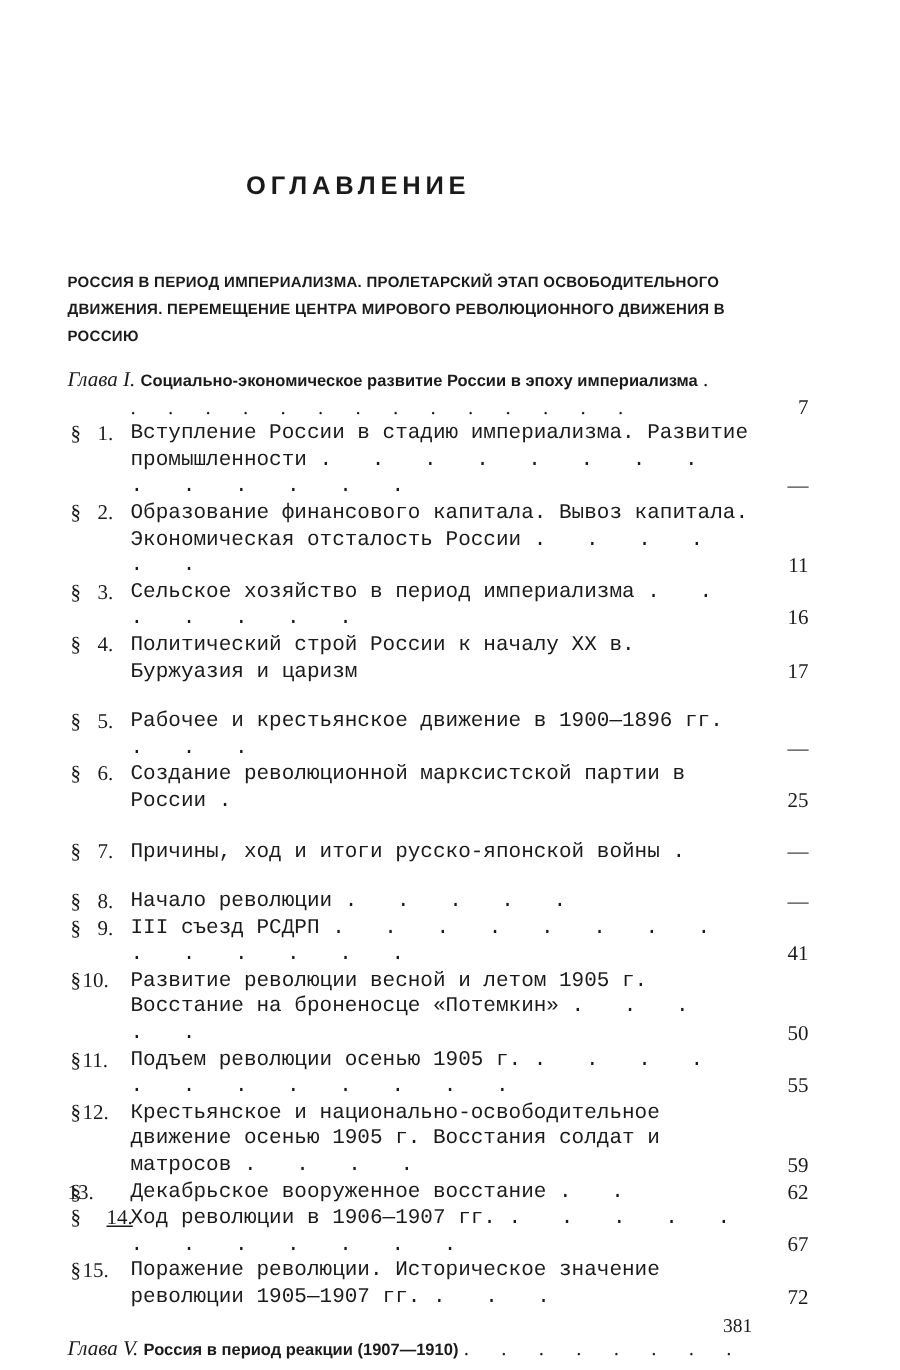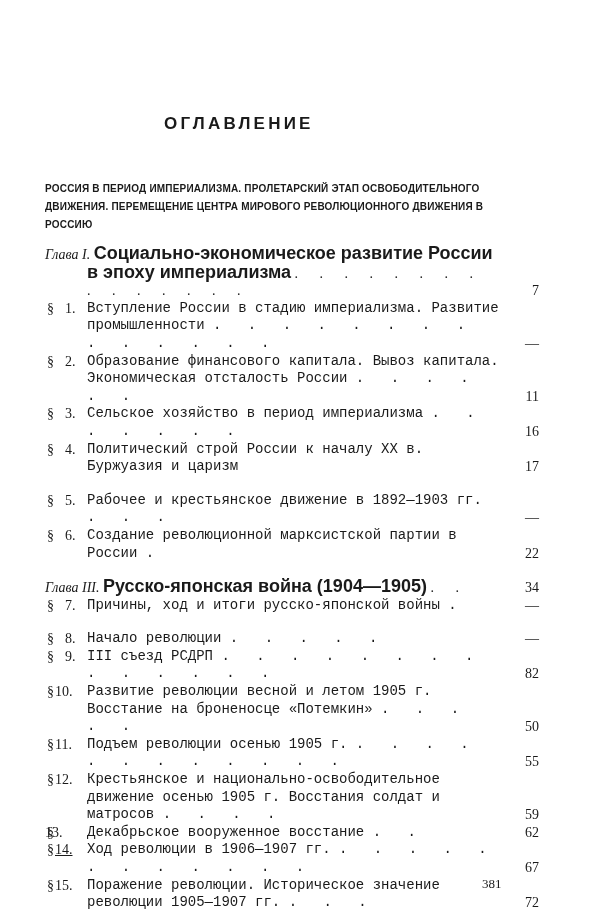--- a/index.html
+++ b/index.html
@@ -27,21 +27,21 @@
     position: absolute; left: 45px; top: 180px; width: 460px;
     font-family: "Liberation Sans", "DejaVu Sans", sans-serif;
     font-weight: bold; font-size: 10px; line-height: 18px; letter-spacing: 0.2px;
   }
   .toc { position: absolute; left: 45px; width: 494px; }
   .row { position: relative; font-size: 14px; line-height: 17.6px; }
   .row .txt { margin-left: 42px; padding-right: 40px; display: block; font-family: Liberation Mono, monospace; }
   .row .pg { position: absolute; right: 0; bottom: 0; text-align: right; }
   .chap .lbl-it { font-style: italic; }
   .chap .ctitle {
-    font-family: "Liberation Sans", "DejaVu Sans", sans-serif; font-weight: bold; font-size: 18px;
+    font-family: "Liberation Sans", "DejaVu Sans", sans-serif; font-weight: bold; font-size: 11px;
   }
   .chap .first { display: block; padding-right: 40px; }
   .sec .mark { position: absolute; left: 2px; }
   .sec .num { position: absolute; left: 20px; }
   .sec .num2 { position: absolute; left: 10px; }
   .dots { letter-spacing: 9px; }
   .gap { height: 16px; }
   .folio {
     position: absolute; left: 482px; top: 876px; font-size: 13px;
     font-family: "Liberation Serif", serif;
@@ -82,52 +82,48 @@
       <div class="row sec">
         <span class="mark">§</span>
         <span class="num">4.</span>
         <span class="txt"><span>Политический строй России к началу XX в. Буржуазия и царизм</span> <span class="dots"></span></span>
         <span class="pg">17</span>
       </div>
       <div class="gap"></div>
       <div class="row sec">
         <span class="mark">§</span>
         <span class="num">5.</span>
-        <span class="txt"><span>Рабочее и крестьянское движение в 1892—1903 гг.</span> <span class="dots">. . .</span></span>
+        <span class="txt"><span>Рабочее и крестьянское движение в 1900—1896 гг.</span> <span class="dots">. . .</span></span>
         <span class="pg">—</span>
       </div>
       <div class="row sec">
         <span class="mark">§</span>
         <span class="num">6.</span>
         <span class="txt"><span>Создание революционной марксистской партии в России</span> <span class="dots">.</span></span>
-        <span class="pg">22</span>
+        <span class="pg">25</span>
       </div>
       <div class="gap"></div>
-      <div class="row chap">
-        <span class="first" style="text-indent: -42px; padding-left: 42px;"><span class="lbl-it">Глава III.</span> <span class="ctitle">Русско-японская война (1904—1905)</span> <span class="dots">. .</span></span>
-        <span class="pg">34</span>
-      </div>
       <div class="row sec">
         <span class="mark">§</span>
         <span class="num">7.</span>
         <span class="txt"><span>Причины, ход и итоги русско-японской войны</span> <span class="dots">.</span></span>
         <span class="pg">—</span>
       </div>
       <div class="gap"></div>
       <div class="row sec">
         <span class="mark">§</span>
         <span class="num">8.</span>
         <span class="txt"><span>Начало революции</span> <span class="dots">. . . . .</span></span>
         <span class="pg">—</span>
       </div>
       <div class="row sec">
         <span class="mark">§</span>
         <span class="num">9.</span>
         <span class="txt"><span>III съезд РСДРП</span> <span class="dots">. . . . . . . . . . . . . .</span></span>
-        <span class="pg">82</span>
+        <span class="pg">41</span>
       </div>
       <div class="row sec">
         <span class="mark">§</span>
         <span class="num2" style="left: 10px;">10.</span>
         <span class="txt"><span>Развитие революции весной и летом 1905 г. Восстание на броненосце «Потемкин»</span> <span class="dots">. . . . .</span></span>
         <span class="pg">50</span>
       </div>
       <div class="row sec">
         <span class="mark">§</span>
         <span class="num2" style="left: 10px;">11.</span>
@@ -141,21 +137,21 @@
         <span class="pg">59</span>
       </div>
       <div class="row sec">
         <span class="mark">§</span>
         <span class="num2" style="left: 0;">13.</span>
         <span class="txt"><span>Декабрьское вооруженное восстание</span> <span class="dots">. .</span></span>
         <span class="pg">62</span>
       </div>
       <div class="row sec">
         <span class="mark">§</span>
-        <span class="num2" style="left: 10px; text-decoration: underline;">14.</span>
+        <span class="num2" style="left: 26px; text-decoration: underline;">14.</span>
         <span class="txt"><span>Ход революции в 1906—1907 гг.</span> <span class="dots">. . . . . . . . . . . .</span></span>
         <span class="pg">67</span>
       </div>
       <div class="row sec">
         <span class="mark">§</span>
         <span class="num2" style="left: 10px;">15.</span>
         <span class="txt"><span>Поражение революции. Историческое значение революции 1905—1907 гг.</span> <span class="dots">. . .</span></span>
         <span class="pg">72</span>
       </div>
       <div class="gap"></div>

